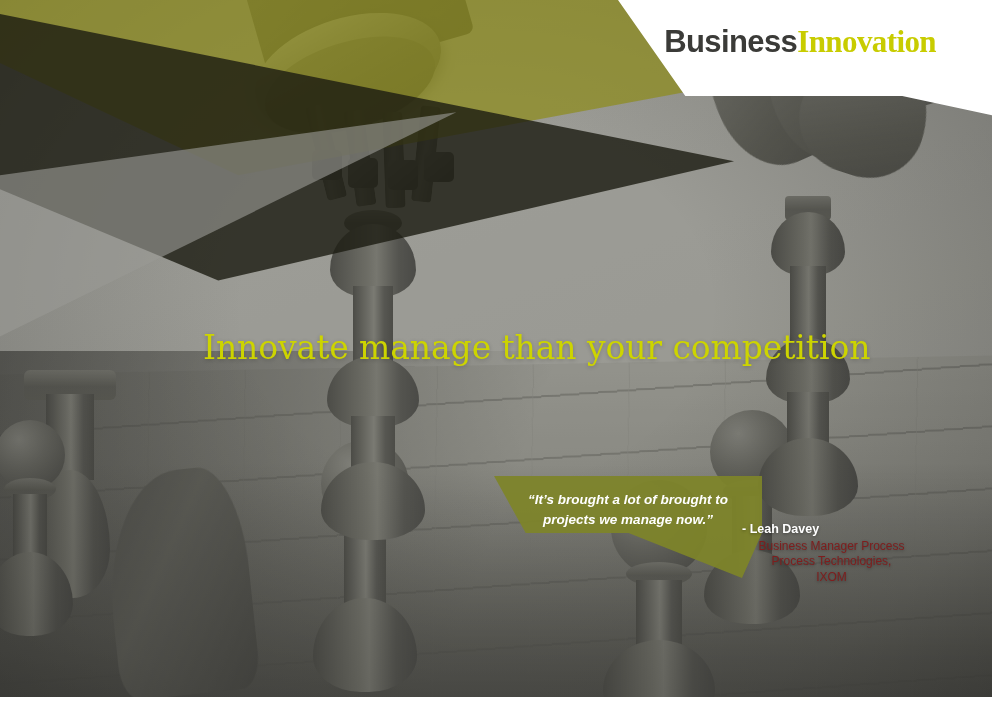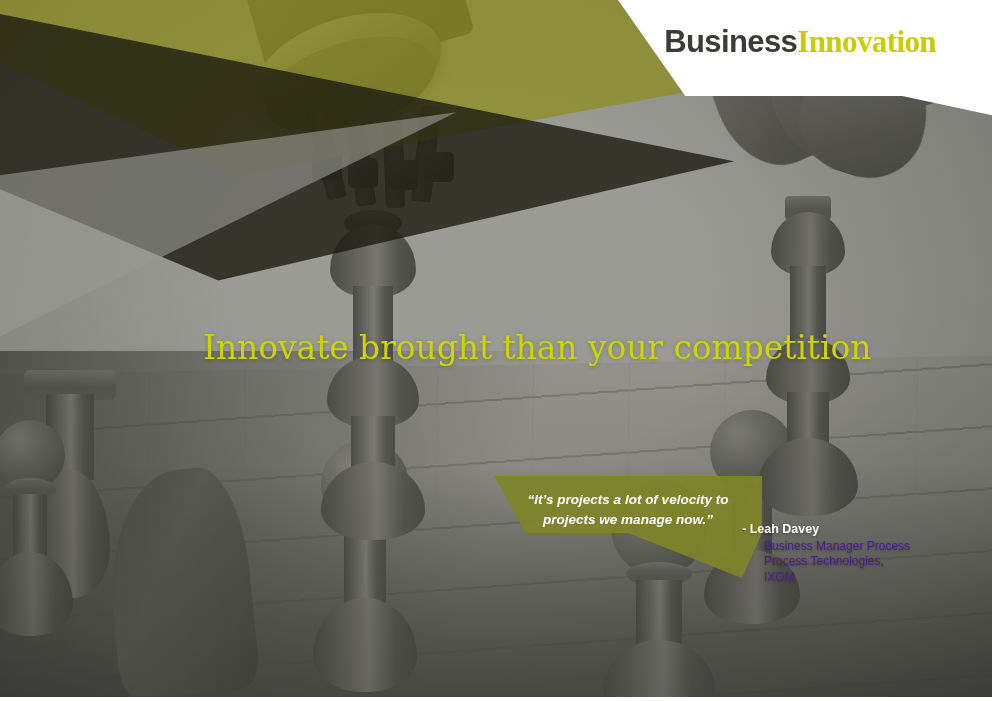--- a/index.html
+++ b/index.html
@@ -279,23 +279,24 @@
     font-family:"Liberation Sans", sans-serif;
     color:#efefec;
     text-shadow:0 1px 3px rgba(0,0,0,.35);
   }
   .attrib .who{
     font-size:12.5px; font-weight:700; line-height:1.25;
     color:#ffffff;
   }
   .attrib .role{
     margin-top:1px;
-    margin-left:22px;
+    margin-left:9px;
     font-size:12px; font-weight:400; line-height:1.32;
-    color:#4c1d95;
+    color:#7f1d1d;
+    text-align:center;
   }
 
   
   .bottom-strip{
     position:absolute; left:0; right:0; bottom:0; height:4px;
     background:#ffffff; z-index:10;
   }
 </style>
 </head>
 <body>
@@ -394,26 +395,26 @@
 
   <div class="header-panel shape"></div>
 
   <div class="logo">
     <div class="logo-main">
       <span class="lg-dark">Business</span><span class="lg-lime">Innovation</span>
     </div>
   </div>
 
   <div class="headline">
-    <div class="subtitle">Innovate brought than your competition</div>
+    <div class="subtitle">Innovate manage than your competition</div>
   </div>
 
   <div class="quote-wrap">
     <div class="quote-box"></div>
-    <div class="quote-text">“It’s projects a lot of velocity to projects we manage now.”</div>
+    <div class="quote-text">“It’s brought a lot of brought to projects we manage now.”</div>
   </div>
 
   <div class="attrib">
     <div class="who">- Leah Davey</div>
     <div class="role">Business Manager Process</div>
     <div class="role" style="margin-top:0;">Process Technologies,</div>
     <div class="role" style="margin-top:0;">IXOM</div>
   </div>
 
   <div class="bottom-strip"></div>

